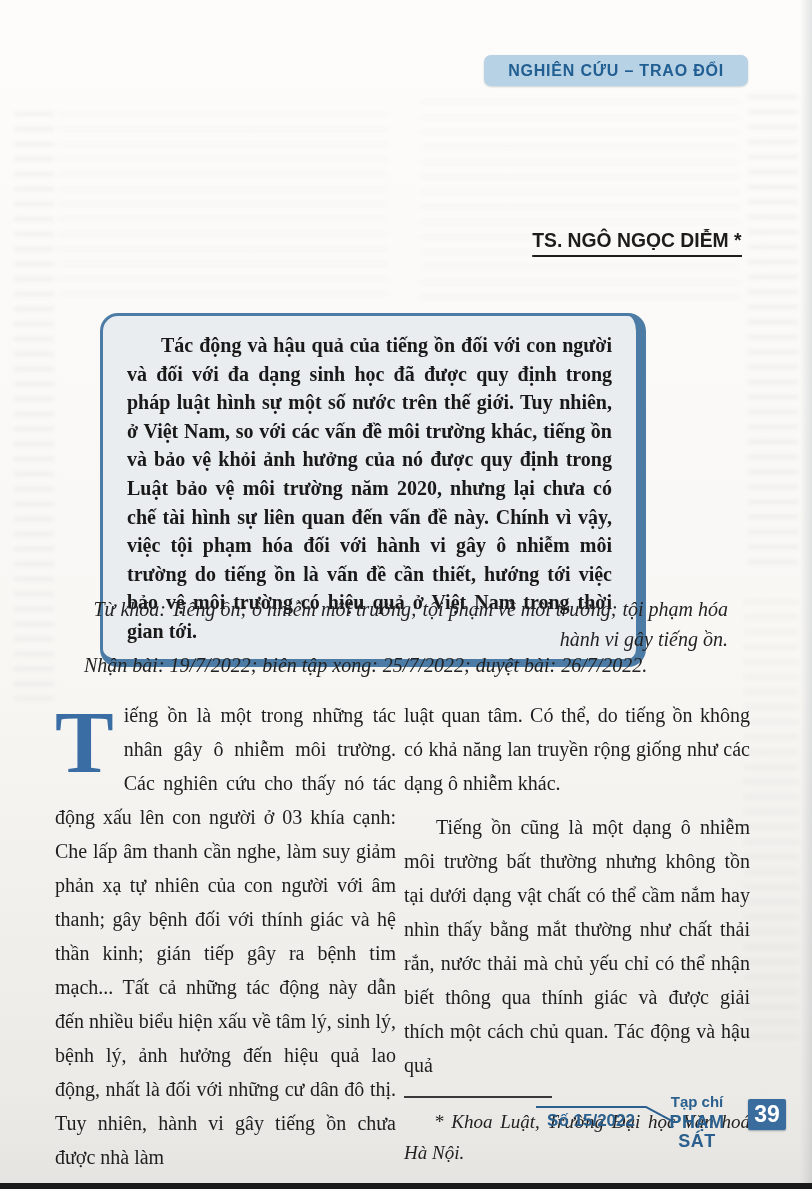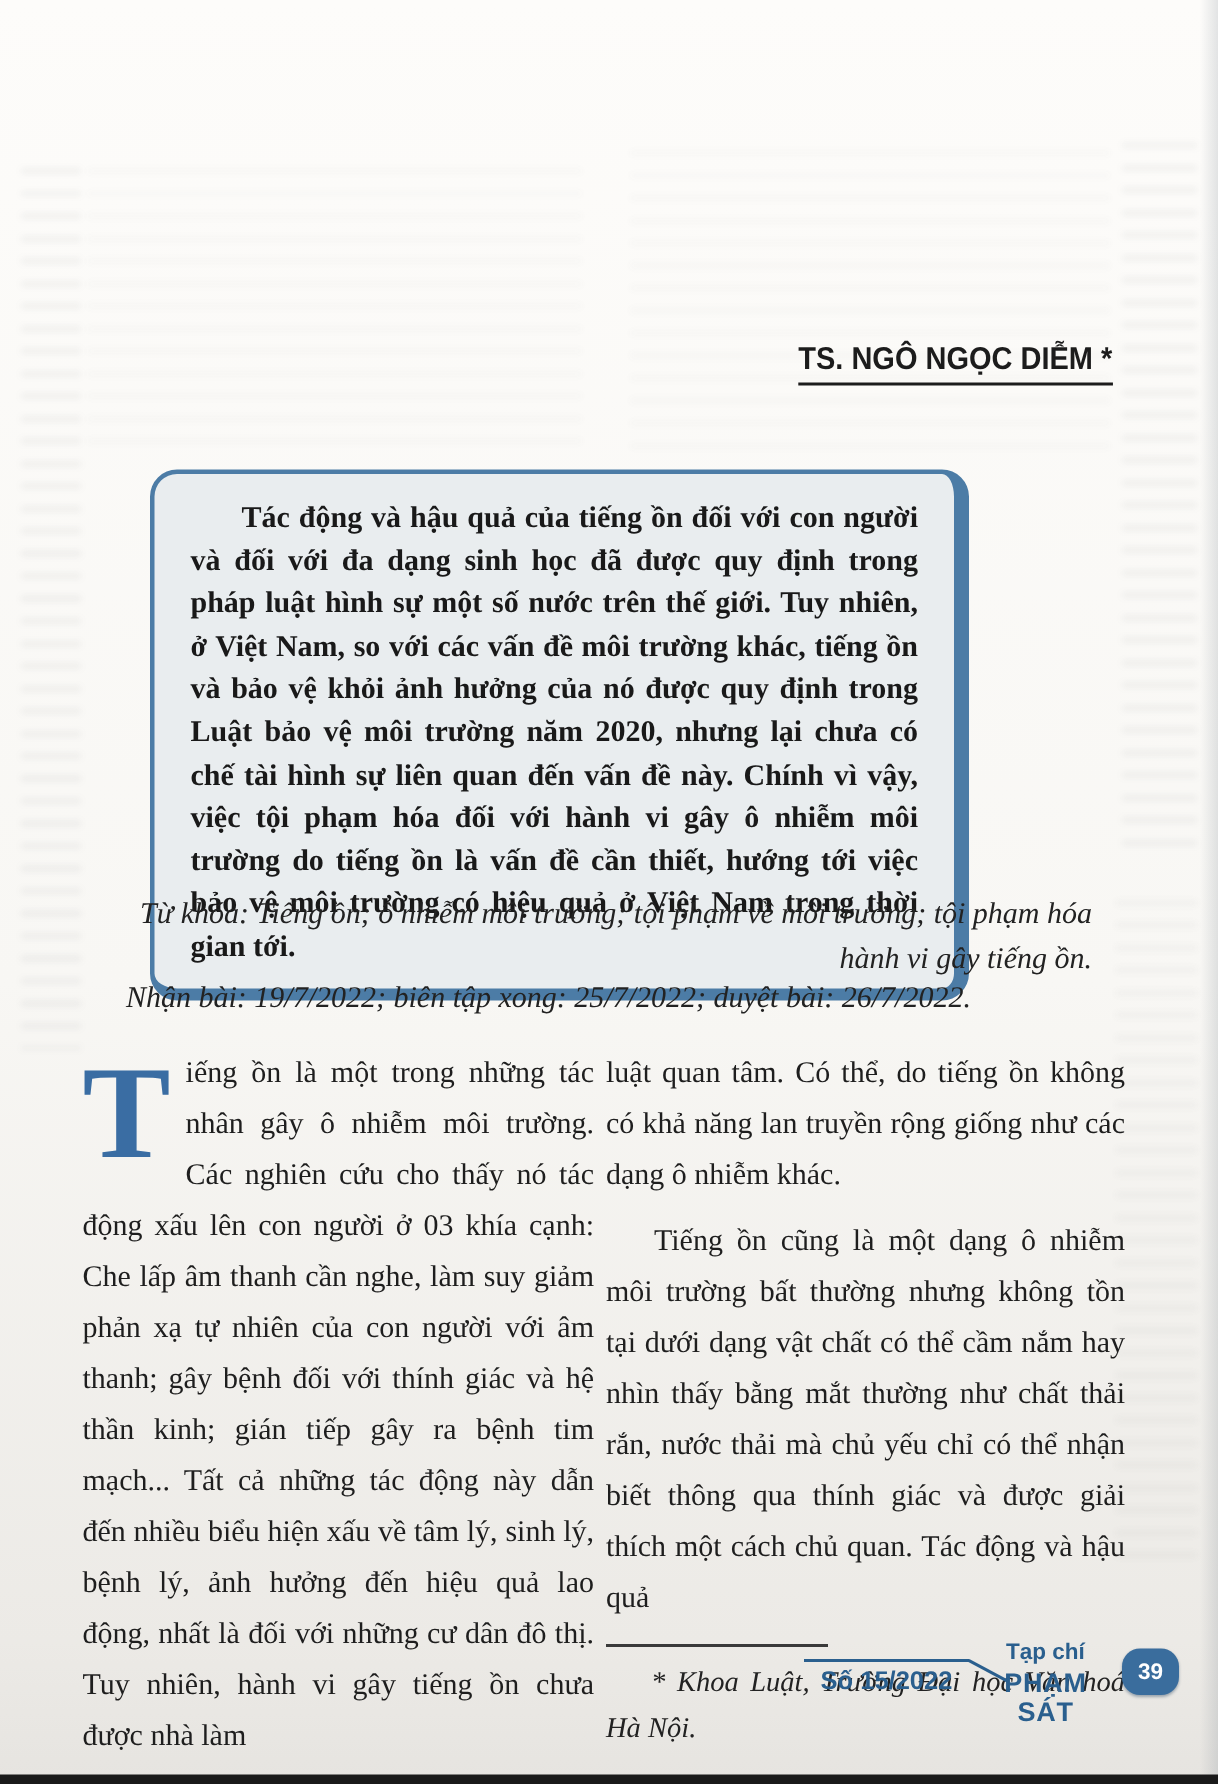--- a/index.html
+++ b/index.html
@@ -69,37 +69,38 @@
   .footer{position:absolute;left:530px;top:1094px;width:262px;height:46px;
     font-family:"Liberation Sans",sans-serif;color:#2a5f8e;}
   .issue{position:absolute;left:6px;top:12px;width:110px;text-align:center;
     border-top:2px solid #2a5f8e;padding-top:3px;font-weight:bold;font-size:17px;}
   .diag{position:absolute;left:114px;top:19px;width:30px;height:2px;background:#2a5f8e;transform:rotate(28deg);}
   .journal{position:absolute;left:120px;top:0;width:94px;text-align:center;line-height:1.1;}
   .journal .j1{font-weight:bold;font-size:15px;display:block;}
   .journal .j2{font-weight:bold;font-size:18px;letter-spacing:.5px;display:block;margin-top:2px;}
   .pagenum{
     position:absolute;left:218px;top:5px;width:38px;height:31px;background:#3a6d9d;color:#fff;
-    font-weight:bold;font-size:15px;display:flex;align-items:center;justify-content:center;border-radius:12px;
+    font-weight:bold;font-size:23px;display:flex;align-items:center;justify-content:center;border-radius:2px;
     box-shadow:0 1px 2px rgba(30,60,90,.4);
   }
   .bottom-bar{position:absolute;left:0;right:0;bottom:0;height:6px;background:#1a1a1a;}
 </style>
 </head>
 <body>
 
 <div class="page">
 
   <div class="ghost g-left"></div>
   <div class="ghost g-right-top"></div>
   <div class="ghost g-right-low"></div>
   <div class="ghost g-head-l"></div>
   <div class="ghost g-head-r"></div>
   <div class="right-edge"></div>
 
+  <div class="badge">NGHIÊN CỨU – TRAO ĐỔI</div>
 
 
   <div class="author">
     <span>TS. NGÔ NGỌC DIỄM *</span>
   </div>
 
   <div class="abstract-box">Tác động và hậu quả của tiếng ồn đối với con người và đối với đa dạng sinh học đã được quy định trong pháp luật hình sự một số nước trên thế giới. Tuy nhiên, ở Việt Nam, so với các vấn đề môi trường khác, tiếng ồn và bảo vệ khỏi ảnh hưởng của nó được quy định trong Luật bảo vệ môi trường năm 2020, nhưng lại chưa có chế tài hình sự liên quan đến vấn đề này. Chính vì vậy, việc tội phạm hóa đối với hành vi gây ô nhiễm môi trường do tiếng ồn là vấn đề cần thiết, hướng tới việc bảo vệ môi trường có hiệu quả ở Việt Nam trong thời gian tới.</div>
 
   <div class="keywords">Từ khóa: Tiếng ồn; ô nhiễm môi trường; tội phạm về môi trường; tội phạm hóa hành vi gây tiếng ồn.</div>
 

